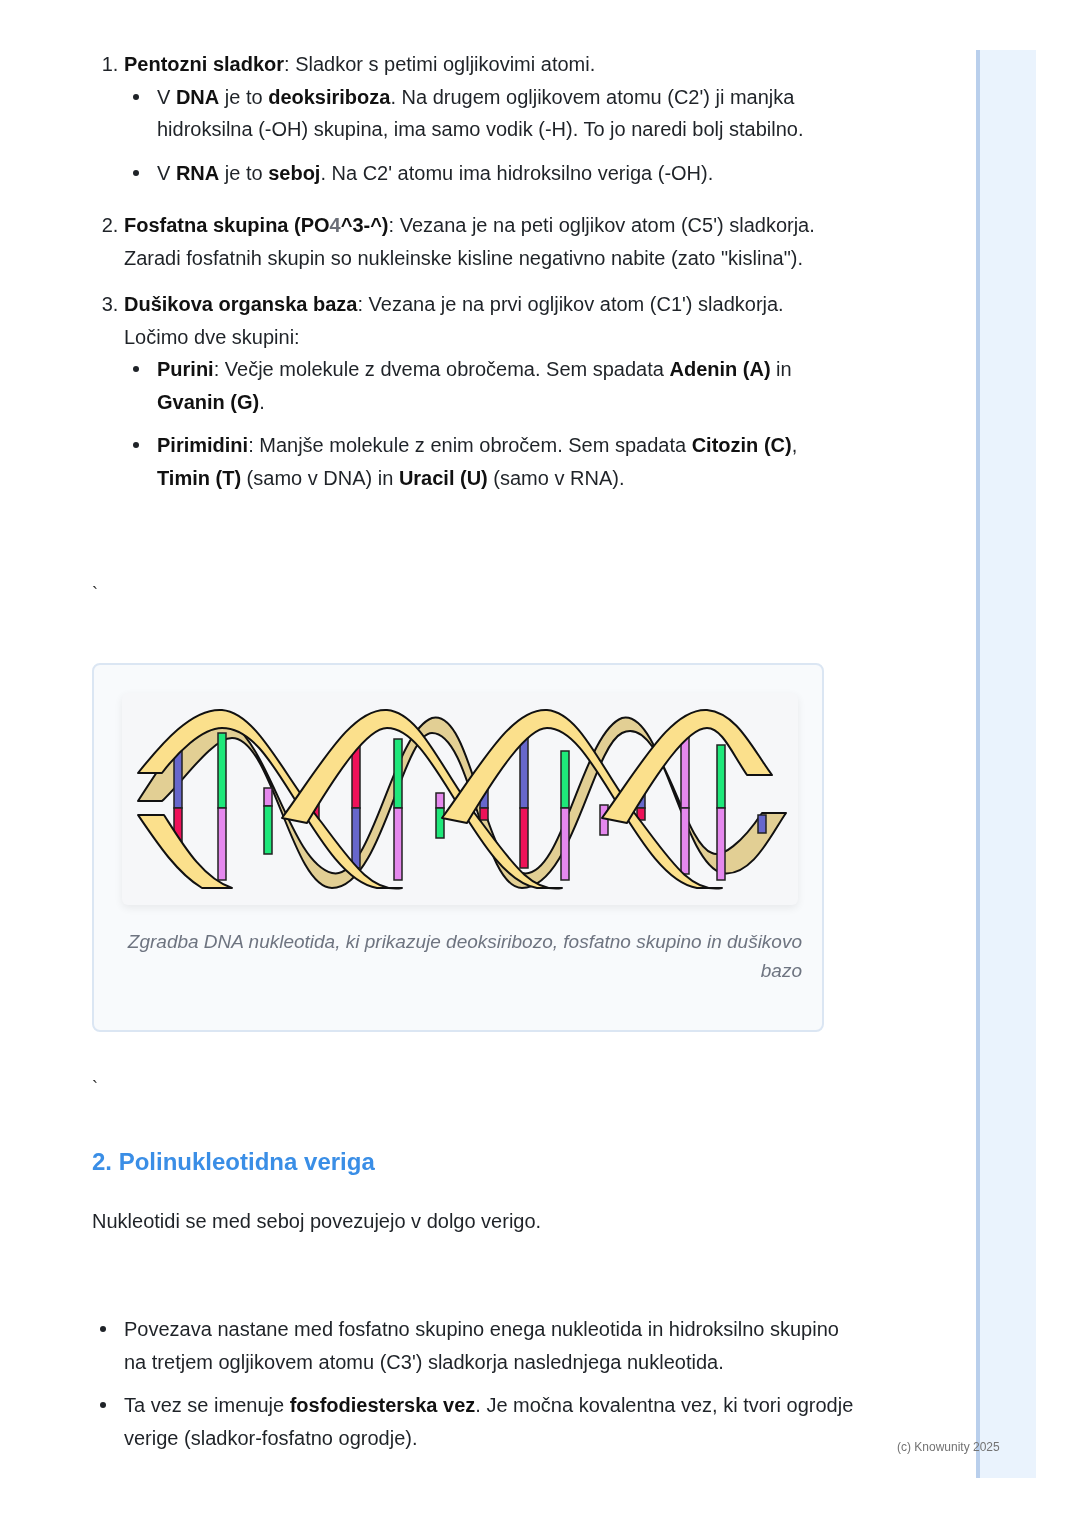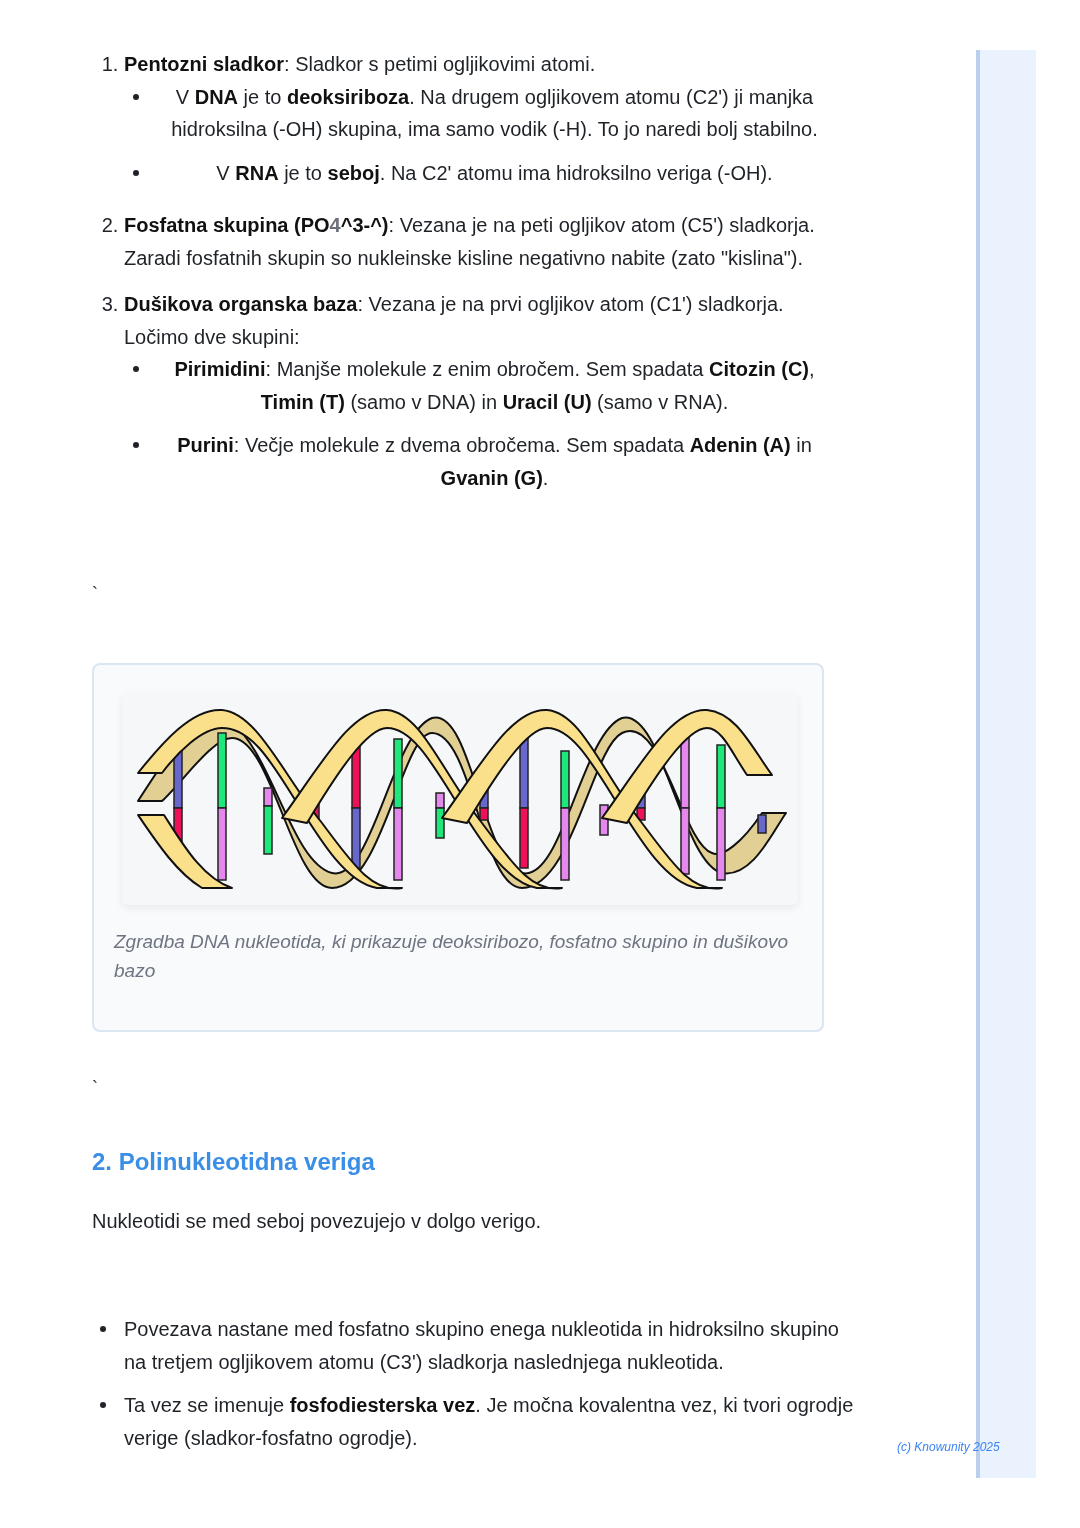--- a/index.html
+++ b/index.html
@@ -4,58 +4,58 @@
 <style>
   html, body { margin: 0; padding: 0; background: #ffffff; }
   body { width: 1080px; height: 1528px; position: relative; overflow: hidden;
          font-family: "Liberation Sans", "DejaVu Sans", sans-serif; color: #1f2328; }
   .content { position: absolute; left: 92px; top: 48px; width: 740px; font-size: 20px; line-height: 32.5px; }
   b { font-weight: 700; color: #111; }
   ol.main { margin: 0; padding-left: 32px; }
   ol.main > li { margin-bottom: 14px; }
   ol.main > li::marker { color: #1f2328; }
   ul.sub { margin: 0; padding-left: 33px; list-style: none; }
-  ul.sub > li { position: relative; margin-bottom: 11px; text-align: center; }
+  ul.sub > li { position: relative; margin-bottom: 11px; }
   ul.sub > li::before, ul.bul > li::before { content: ""; position: absolute; left: -24px; top: 13px; width: 6px; height: 6px; border-radius: 50%; background: #1f2328; }
   .sub4 { color: #6b6f78; }
   .tick { position: absolute; left: 92px; font-size: 18px; color: #333; }
   .figure { position: absolute; left: 92px; top: 663px; width: 732px; height: 369px; box-sizing: border-box;
             border: 2px solid #dbe6f3; border-radius: 8px; background: #f8fafc; }
   .img-frame { position: absolute; left: 28px; top: 28px; width: 676px; height: 212px; background: #f6f7f9;
                border-radius: 6px; box-shadow: 0 3px 8px rgba(0,0,0,0.07); overflow: hidden; }
-  .caption { position: absolute; left: 20px; right: 20px; top: 262px; text-align: left; font-style: italic;
+  .caption { position: absolute; left: 20px; right: 20px; top: 262px; text-align: right; font-style: italic;
              color: #6e7480; font-size: 19px; line-height: 29px; }
   h2 { position: absolute; left: 92px; top: 1148px; margin: 0; font-size: 24px; font-weight: 700; color: #3a8ee6; }
   .para { position: absolute; left: 92px; top: 1205px; font-size: 20px; line-height: 32px; }
   ul.bul { position: absolute; left: 92px; top: 1313px; width: 740px; margin: 0; padding-left: 32px; list-style: none;
            font-size: 20px; line-height: 32.5px; }
   ul.bul > li { position: relative; margin-bottom: 11px; }
   .sidebar { position: absolute; left: 976px; top: 50px; width: 56px; height: 1428px; background: #eaf3fd; border-left: 4px solid #b9cfec; }
-  .footer { position: absolute; left: 897px; top: 1440px; font-size: 12px; color: #3b82f6; font-style: italic; }
+  .footer { position: absolute; left: 897px; top: 1440px; font-size: 12px; color: #737373; }
 </style>
 </head>
 <body>
 
 <div class="content">
   <ol class="main">
     <li>
       <b>Pentozni sladkor</b><span>: Sladkor s petimi ogljikovimi atomi.</span>
       <ul class="sub">
         <li><span>V </span><b>DNA</b><span> je to </span><b>deoksiriboza</b><span>. Na drugem ogljikovem atomu (C2') ji manjka hidroksilna (-OH) skupina, ima samo vodik (-H). To jo naredi bolj stabilno.</span></li>
         <li><span>V </span><b>RNA</b><span> je to </span><b>seboj</b><span>. Na C2' atomu ima hidroksilno veriga (-OH).</span></li>
       </ul>
     </li>
     <li style="margin-top:20px;">
       <b><span>Fosfatna skupina (PO</span><span class="sub4">4</span><span>^3-^)</span></b><span>: Vezana je na peti ogljikov atom (C5') sladkorja. Zaradi fosfatnih skupin so nukleinske kisline negativno nabite (zato "kislina").</span>
     </li>
     <li>
       <b>Dušikova organska baza</b><span>: Vezana je na prvi ogljikov atom (C1') sladkorja. Ločimo dve skupini:</span>
       <ul class="sub">
+        <li><b>Purini</b><span>: Večje molekule z dvema obročema. Sem spadata </span><b>Adenin (A)</b><span> in </span><b>Gvanin (G)</b><span>.</span></li>
         <li><b>Pirimidini</b><span>: Manjše molekule z enim obročem. Sem spadata </span><b>Citozin (C)</b><span>, </span><b>Timin (T)</b><span> (samo v DNA) in </span><b>Uracil (U)</b><span> (samo v RNA).</span></li>
-        <li><b>Purini</b><span>: Večje molekule z dvema obročema. Sem spadata </span><b>Adenin (A)</b><span> in </span><b>Gvanin (G)</b><span>.</span></li>
       </ul>
     </li>
   </ol>
 </div>
 
 <div class="tick" style="top:584px;">`</div>
 
 <div class="figure">
   <div class="img-frame">
     <svg width="676" height="212" viewBox="0 0 676 212">

